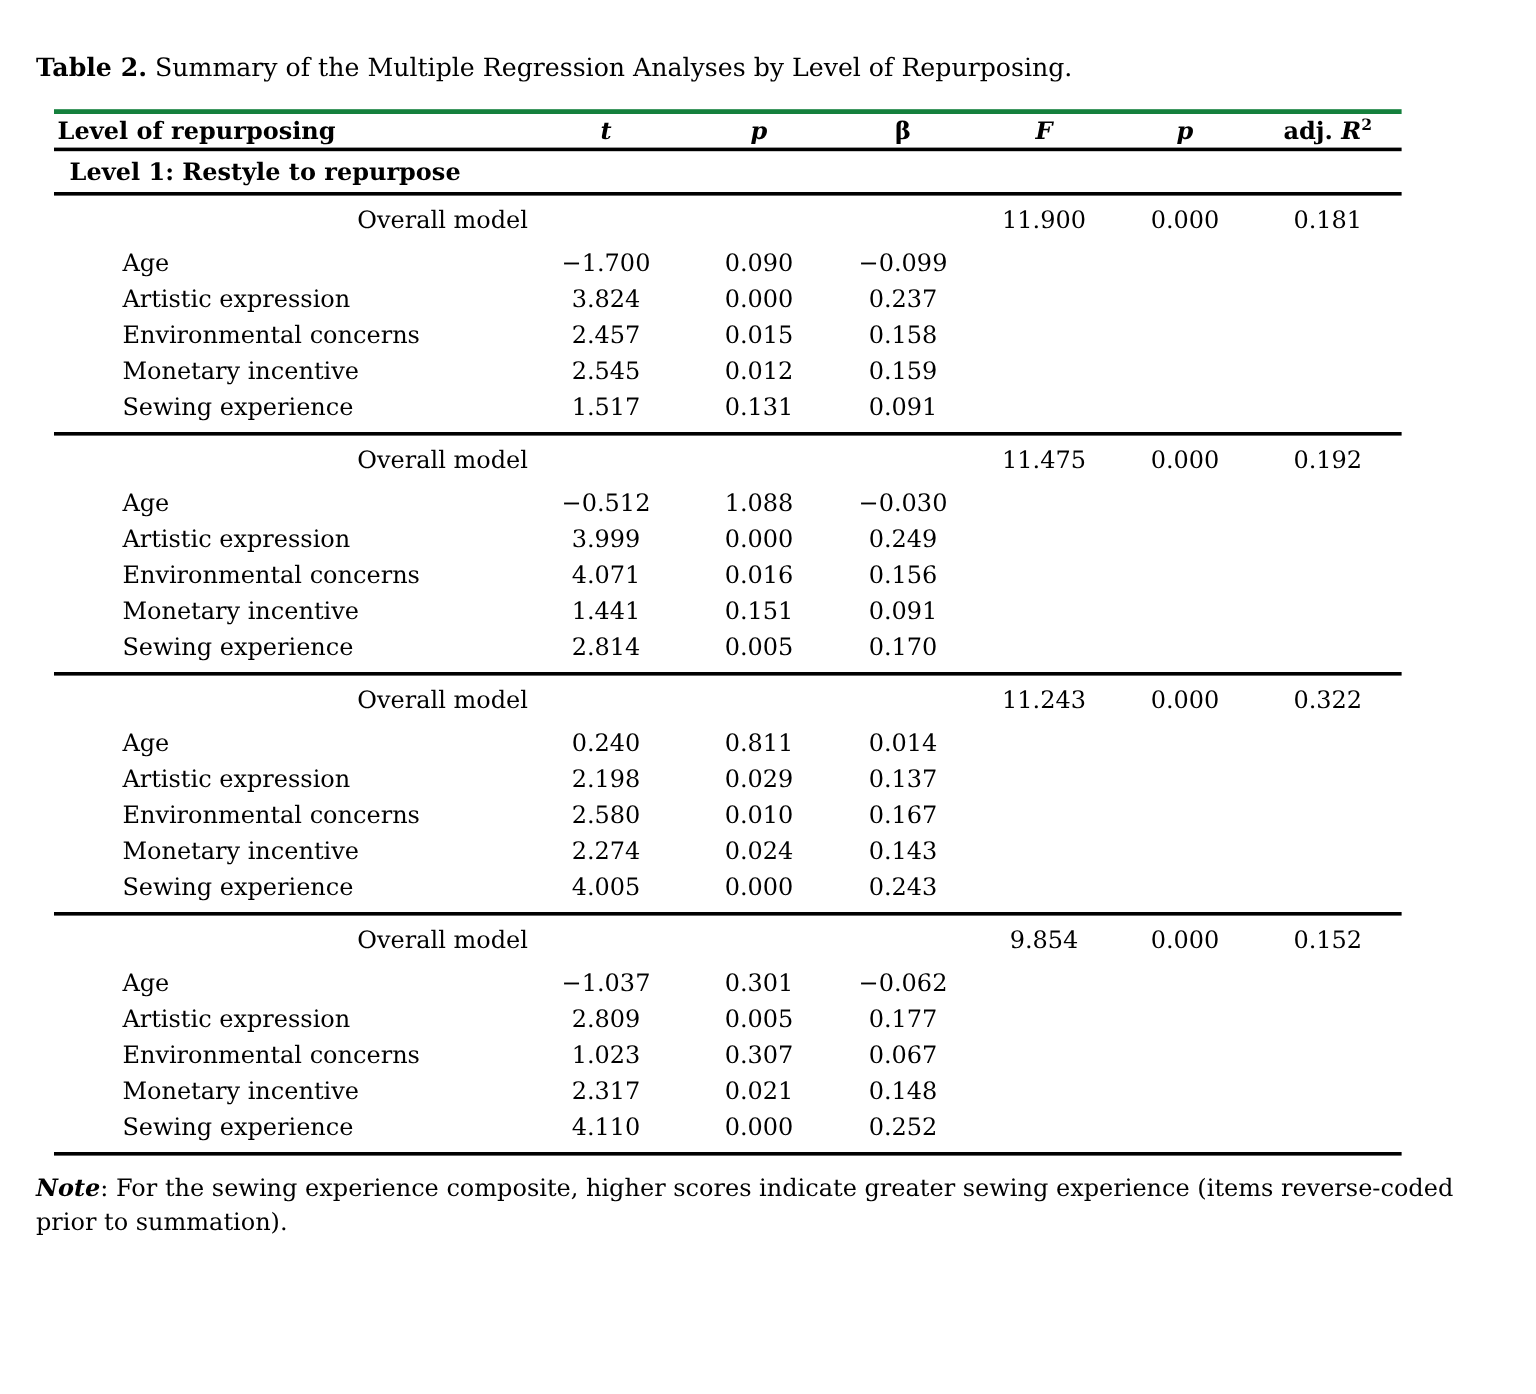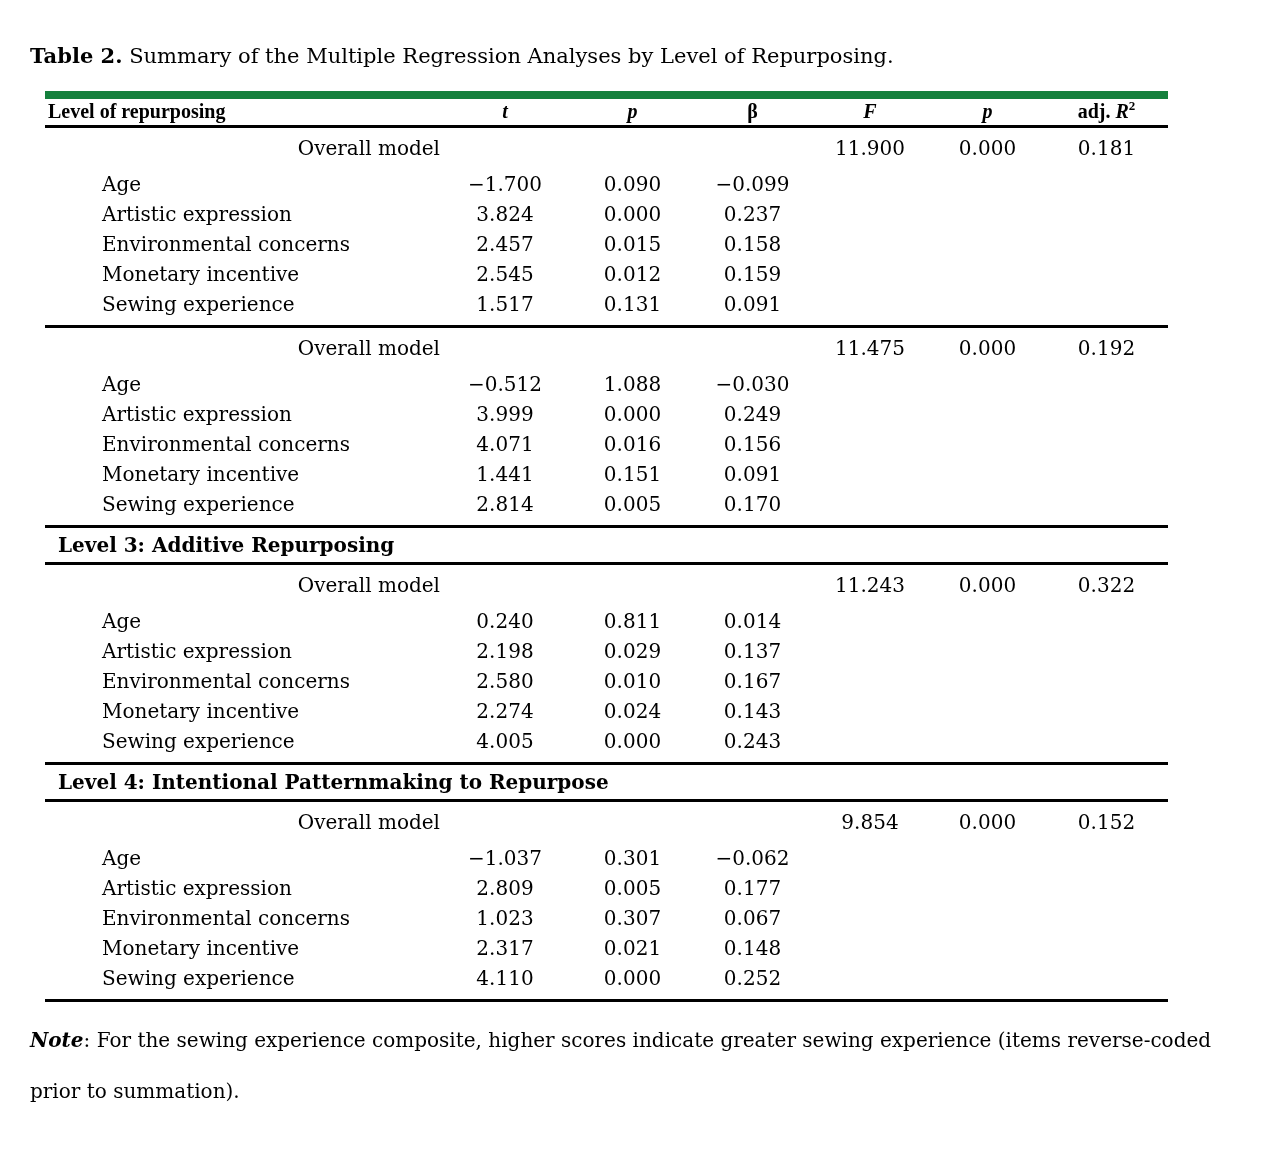--- a/index.html
+++ b/index.html
@@ -23,24 +23,23 @@
   .caption b { font-weight: bold; }
 
   table.reg-table {
     border-collapse: collapse;
     table-layout: fixed;
     width: 1123px;
     margin: 15px 0 0 45px;
     font-size: 20px;
   }
   thead tr {
-    border-top: 8px solid #15803d;
+    border-top: 4px solid #15803d;
     border-bottom: 3px solid #000;
     height: 31px;
-    font-family: Liberation Serif, serif;
   }
   th, td {
     padding: 0;
     vertical-align: middle;
     font-size: 20px;
     overflow: hidden;
     white-space: nowrap;
   }
   th { font-weight: bold; }
   .col-label { text-align: left; padding-left: 3px; }
@@ -64,21 +63,21 @@
   tr.pred-last {
     height: 37px;
     border-bottom: 3px solid #000;
   }
   tr.pred-last td { padding-bottom: 5px; }
 
   .note {
     margin: 13px 30px 0 30px;
     width: 1218px;
     font-size: 20px;
-    line-height: 51px;
+    line-height: 28px;
   }
   .note .note-label { font-weight: bold; font-style: italic; }
 </style>
 </head>
 <body>
 
 <p class="caption"><b>Table 2.</b><span> Summary of the Multiple Regression Analyses by Level of Repurposing.</span></p>
 
 <table class="reg-table">
   <colgroup>
@@ -95,20 +94,23 @@
       <th class="col-label">Level of repurposing</th>
       <th class="num it">t</th>
       <th class="num it">p</th>
       <th class="num">β</th>
       <th class="num it">F</th>
       <th class="num it">p</th>
       <th class="num"><span>adj. </span><span class="it">R</span><sup>2</sup></th>
     </tr>
   </thead>
   <tbody>
+      <tr class="section-row">
+        <td colspan="7">Level 1: Restyle to repurpose</td>
+      </tr>
       <tr class="overall-row">
         <td class="row-label">Overall model</td>
         <td class="num"></td>
         <td class="num"></td>
         <td class="num"></td>
         <td class="num">11.900</td>
         <td class="num">0.000</td>
         <td class="num">0.181</td>
       </tr>
       <tr class="pred-row">
@@ -203,23 +205,20 @@
       </tr>
       <tr class="pred-row pred-last">
         <td class="row-label">Sewing experience</td>
         <td class="num">2.814</td>
         <td class="num">0.005</td>
         <td class="num">0.170</td>
         <td class="num"></td>
         <td class="num"></td>
         <td class="num"></td>
       </tr>
-      <tr class="section-row">
-        <td colspan="7">Level 3: Additive Repurposing</td>
-      </tr>
       <tr class="overall-row">
         <td class="row-label">Overall model</td>
         <td class="num"></td>
         <td class="num"></td>
         <td class="num"></td>
         <td class="num">11.243</td>
         <td class="num">0.000</td>
         <td class="num">0.322</td>
       </tr>
       <tr class="pred-row">
@@ -260,23 +259,20 @@
       </tr>
       <tr class="pred-row pred-last">
         <td class="row-label">Sewing experience</td>
         <td class="num">4.005</td>
         <td class="num">0.000</td>
         <td class="num">0.243</td>
         <td class="num"></td>
         <td class="num"></td>
         <td class="num"></td>
       </tr>
-      <tr class="section-row">
-        <td colspan="7">Level 4: Intentional Patternmaking to Repurpose</td>
-      </tr>
       <tr class="overall-row">
         <td class="row-label">Overall model</td>
         <td class="num"></td>
         <td class="num"></td>
         <td class="num"></td>
         <td class="num">9.854</td>
         <td class="num">0.000</td>
         <td class="num">0.152</td>
       </tr>
       <tr class="pred-row">

